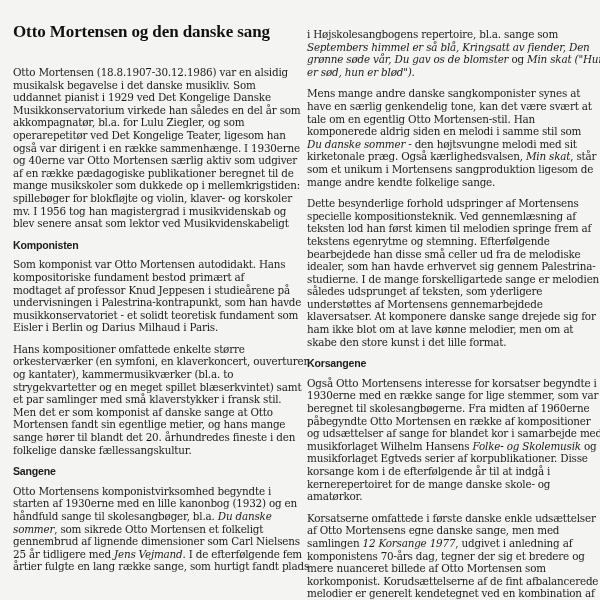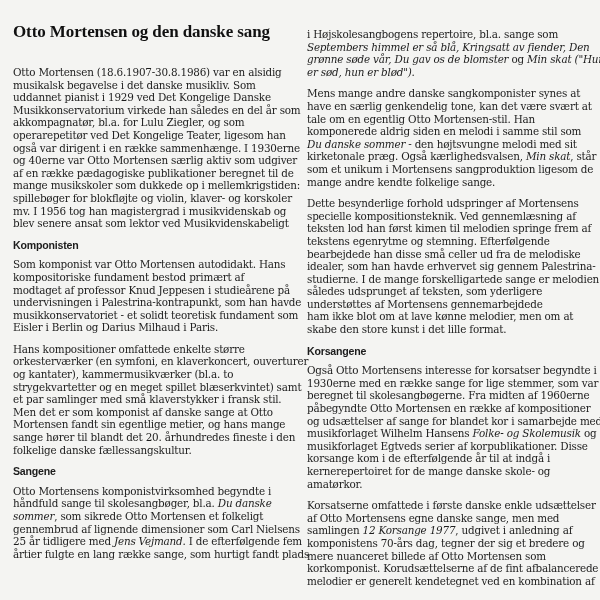--- a/index.html
+++ b/index.html
@@ -32,21 +32,21 @@
   .line { display: block; white-space: nowrap; }
 </style>
 </head>
 <body>
 
 <div class="page">
   <h1 class="title">Otto Mortensen og den danske sang</h1>
 
   <div class="col col-left">
     <p id="intro">
-        <span class="line">Otto Mortensen (18.6.1907-30.8.1986) var en alsidig</span>
+        <span class="line">Otto Mortensen (18.8.1907-30.12.1986) var en alsidig</span>
         <span class="line">musikalsk begavelse i det danske musikliv. Som</span>
         <span class="line">uddannet pianist i 1929 ved Det Kongelige Danske</span>
         <span class="line">Musikkonservatorium virkede han således en del år som</span>
         <span class="line">akkompagnatør, bl.a. for Lulu Ziegler, og som</span>
         <span class="line">operarepetitør ved Det Kongelige Teater, ligesom han</span>
         <span class="line">også var dirigent i en række sammenhænge. I 1930erne</span>
         <span class="line">og 40erne var Otto Mortensen særlig aktiv som udgiver</span>
         <span class="line">af en række pædagogiske publikationer beregnet til de</span>
         <span class="line">mange musikskoler som dukkede op i mellemkrigstiden:</span>
         <span class="line">spillebøger for blokfløjte og violin, klaver- og korskoler</span>
@@ -69,20 +69,21 @@
         <span class="line">strygekvartetter og en meget spillet blæserkvintet) samt</span>
         <span class="line">et par samlinger med små klaverstykker i fransk stil.</span>
         <span class="line">Men det er som komponist af danske sange at Otto</span>
         <span class="line">Mortensen fandt sin egentlige metier, og hans mange</span>
         <span class="line">sange hører til blandt det 20. århundredes fineste i den</span>
         <span class="line">folkelige danske fællessangskultur.</span>
       </p>
     <h2>Sangene</h2>
     <p>
       <span class="line">Otto Mortensens komponistvirksomhed begyndte i</span>
+      <span class="line">starten af 1930erne med en lille kanonbog (1932) og en</span>
       <span class="line"><span>håndfuld sange til skolesangbøger, bl.a. </span><em>Du danske</em></span>
       <span class="line"><em>sommer</em><span>, som sikrede Otto Mortensen et folkeligt</span></span>
       <span class="line">gennembrud af lignende dimensioner som Carl Nielsens</span>
       <span class="line"><span>25 år tidligere med </span><em>Jens Vejmand</em><span>. I de efterfølgende fem</span></span>
       <span class="line">årtier fulgte en lang række sange, som hurtigt fandt plads</span>
     </p>
   </div>
 
   <div class="col col-right">
     <p>
@@ -104,20 +105,21 @@
     <p id="p3">
         <span class="line">Dette besynderlige forhold udspringer af Mortensens</span>
         <span class="line">specielle kompositionsteknik. Ved gennemlæsning af</span>
         <span class="line">teksten lod han først kimen til melodien springe frem af</span>
         <span class="line">tekstens egenrytme og stemning. Efterfølgende</span>
         <span class="line">bearbejdede han disse små celler ud fra de melodiske</span>
         <span class="line">idealer, som han havde erhvervet sig gennem Palestrina-</span>
         <span class="line">studierne. I de mange forskelligartede sange er melodien</span>
         <span class="line">således udsprunget af teksten, som yderligere</span>
         <span class="line">understøttes af Mortensens gennemarbejdede</span>
+        <span class="line">klaversatser. At komponere danske sange drejede sig for</span>
         <span class="line">ham ikke blot om at lave kønne melodier, men om at</span>
         <span class="line">skabe den store kunst i det lille format.</span>
       </p>
     <h2>Korsangene</h2>
     <p>
       <span class="line">Også Otto Mortensens interesse for korsatser begyndte i</span>
       <span class="line">1930erne med en række sange for lige stemmer, som var</span>
       <span class="line">beregnet til skolesangbøgerne. Fra midten af 1960erne</span>
       <span class="line">påbegyndte Otto Mortensen en række af kompositioner</span>
       <span class="line">og udsættelser af sange for blandet kor i samarbejde med</span>

